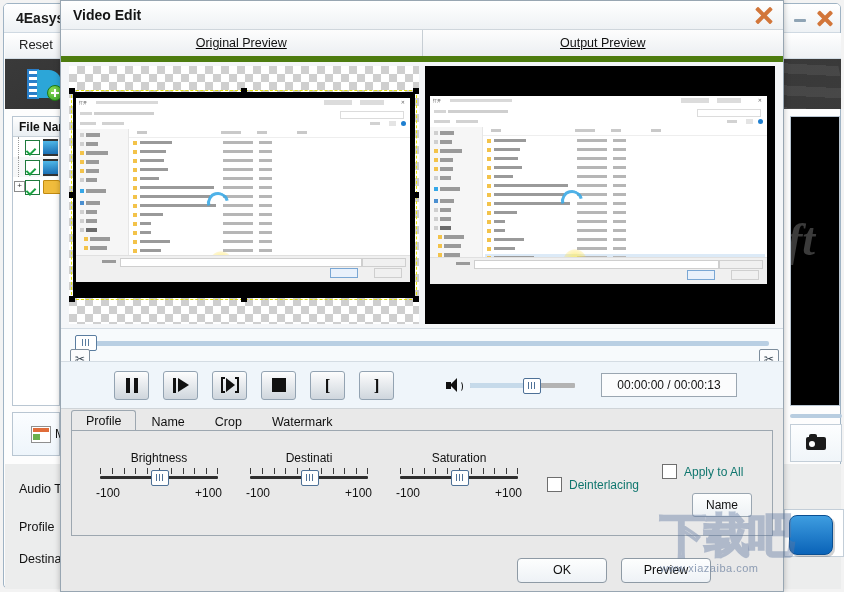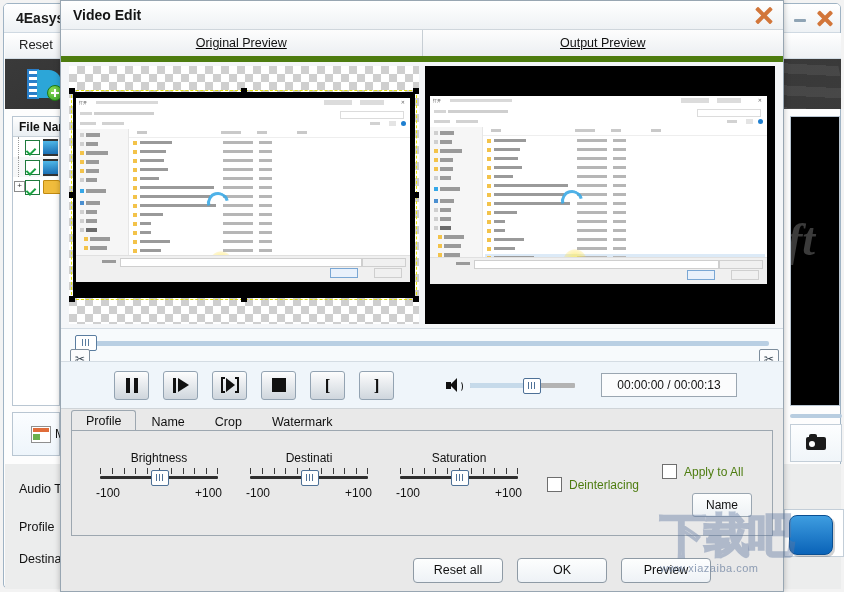--- a/index.html
+++ b/index.html
@@ -358,21 +358,21 @@
     background:#fff;border:1px solid #4e7197;border-radius:2px;
   }
   .sl-thumb::after{
     content:"";position:absolute;left:4px;top:3px;width:7px;height:7px;
     background:repeating-linear-gradient(90deg,#4e7197 0 1px,transparent 1px 3px);
   }
   .sl-minmax{display:flex;justify-content:space-between;font-size:12px;color:#111;margin-top:7px;padding:0 2px;}
 
   .chk-row{position:absolute;display:flex;align-items:center;gap:7px;}
   .chk{width:13px;height:13px;border:1px solid #6e6e6e;background:#fff;flex:none;}
-  .chk-label{font-size:12px;color:#4d7c0f;white-space:nowrap;}
+  .chk-label{font-size:12px;color:#0f766e;white-space:nowrap;}
   .reset-btn{
     position:absolute;right:20px;top:62px;width:58px;height:22px;
     border:1px solid #9aa6b1;border-radius:3px;background:linear-gradient(#fdfefe,#eef2f5);
     display:flex;align-items:center;justify-content:center;font-size:12px;color:#111;
   }
 
   .dlg-footer{
     position:absolute;left:0;bottom:0;width:100%;height:42px;background:#e9e9e9;
     display:flex;align-items:center;justify-content:flex-end;gap:14px;padding-right:72px;
     box-sizing:border-box;
@@ -944,21 +944,20 @@
 
     <div class="chk-row" style="left:590px;top:33px">
       <span class="chk"></span>
       <span class="chk-label">Apply to All</span>
     </div>
 
     <div class="reset-btn">Name</div>
   </div>
 
   <div class="dlg-footer">
-    <div class="foot-btn">Reset all</div>
     <div class="foot-btn">OK</div>
     <div class="foot-btn">Preview</div>
   </div>
 </div>
 
 <div id="watermark">
   <div class="wm-glyphs">下载吧</div>
   <div class="wm-url">www.xiazaiba.com</div>
 </div>
 

